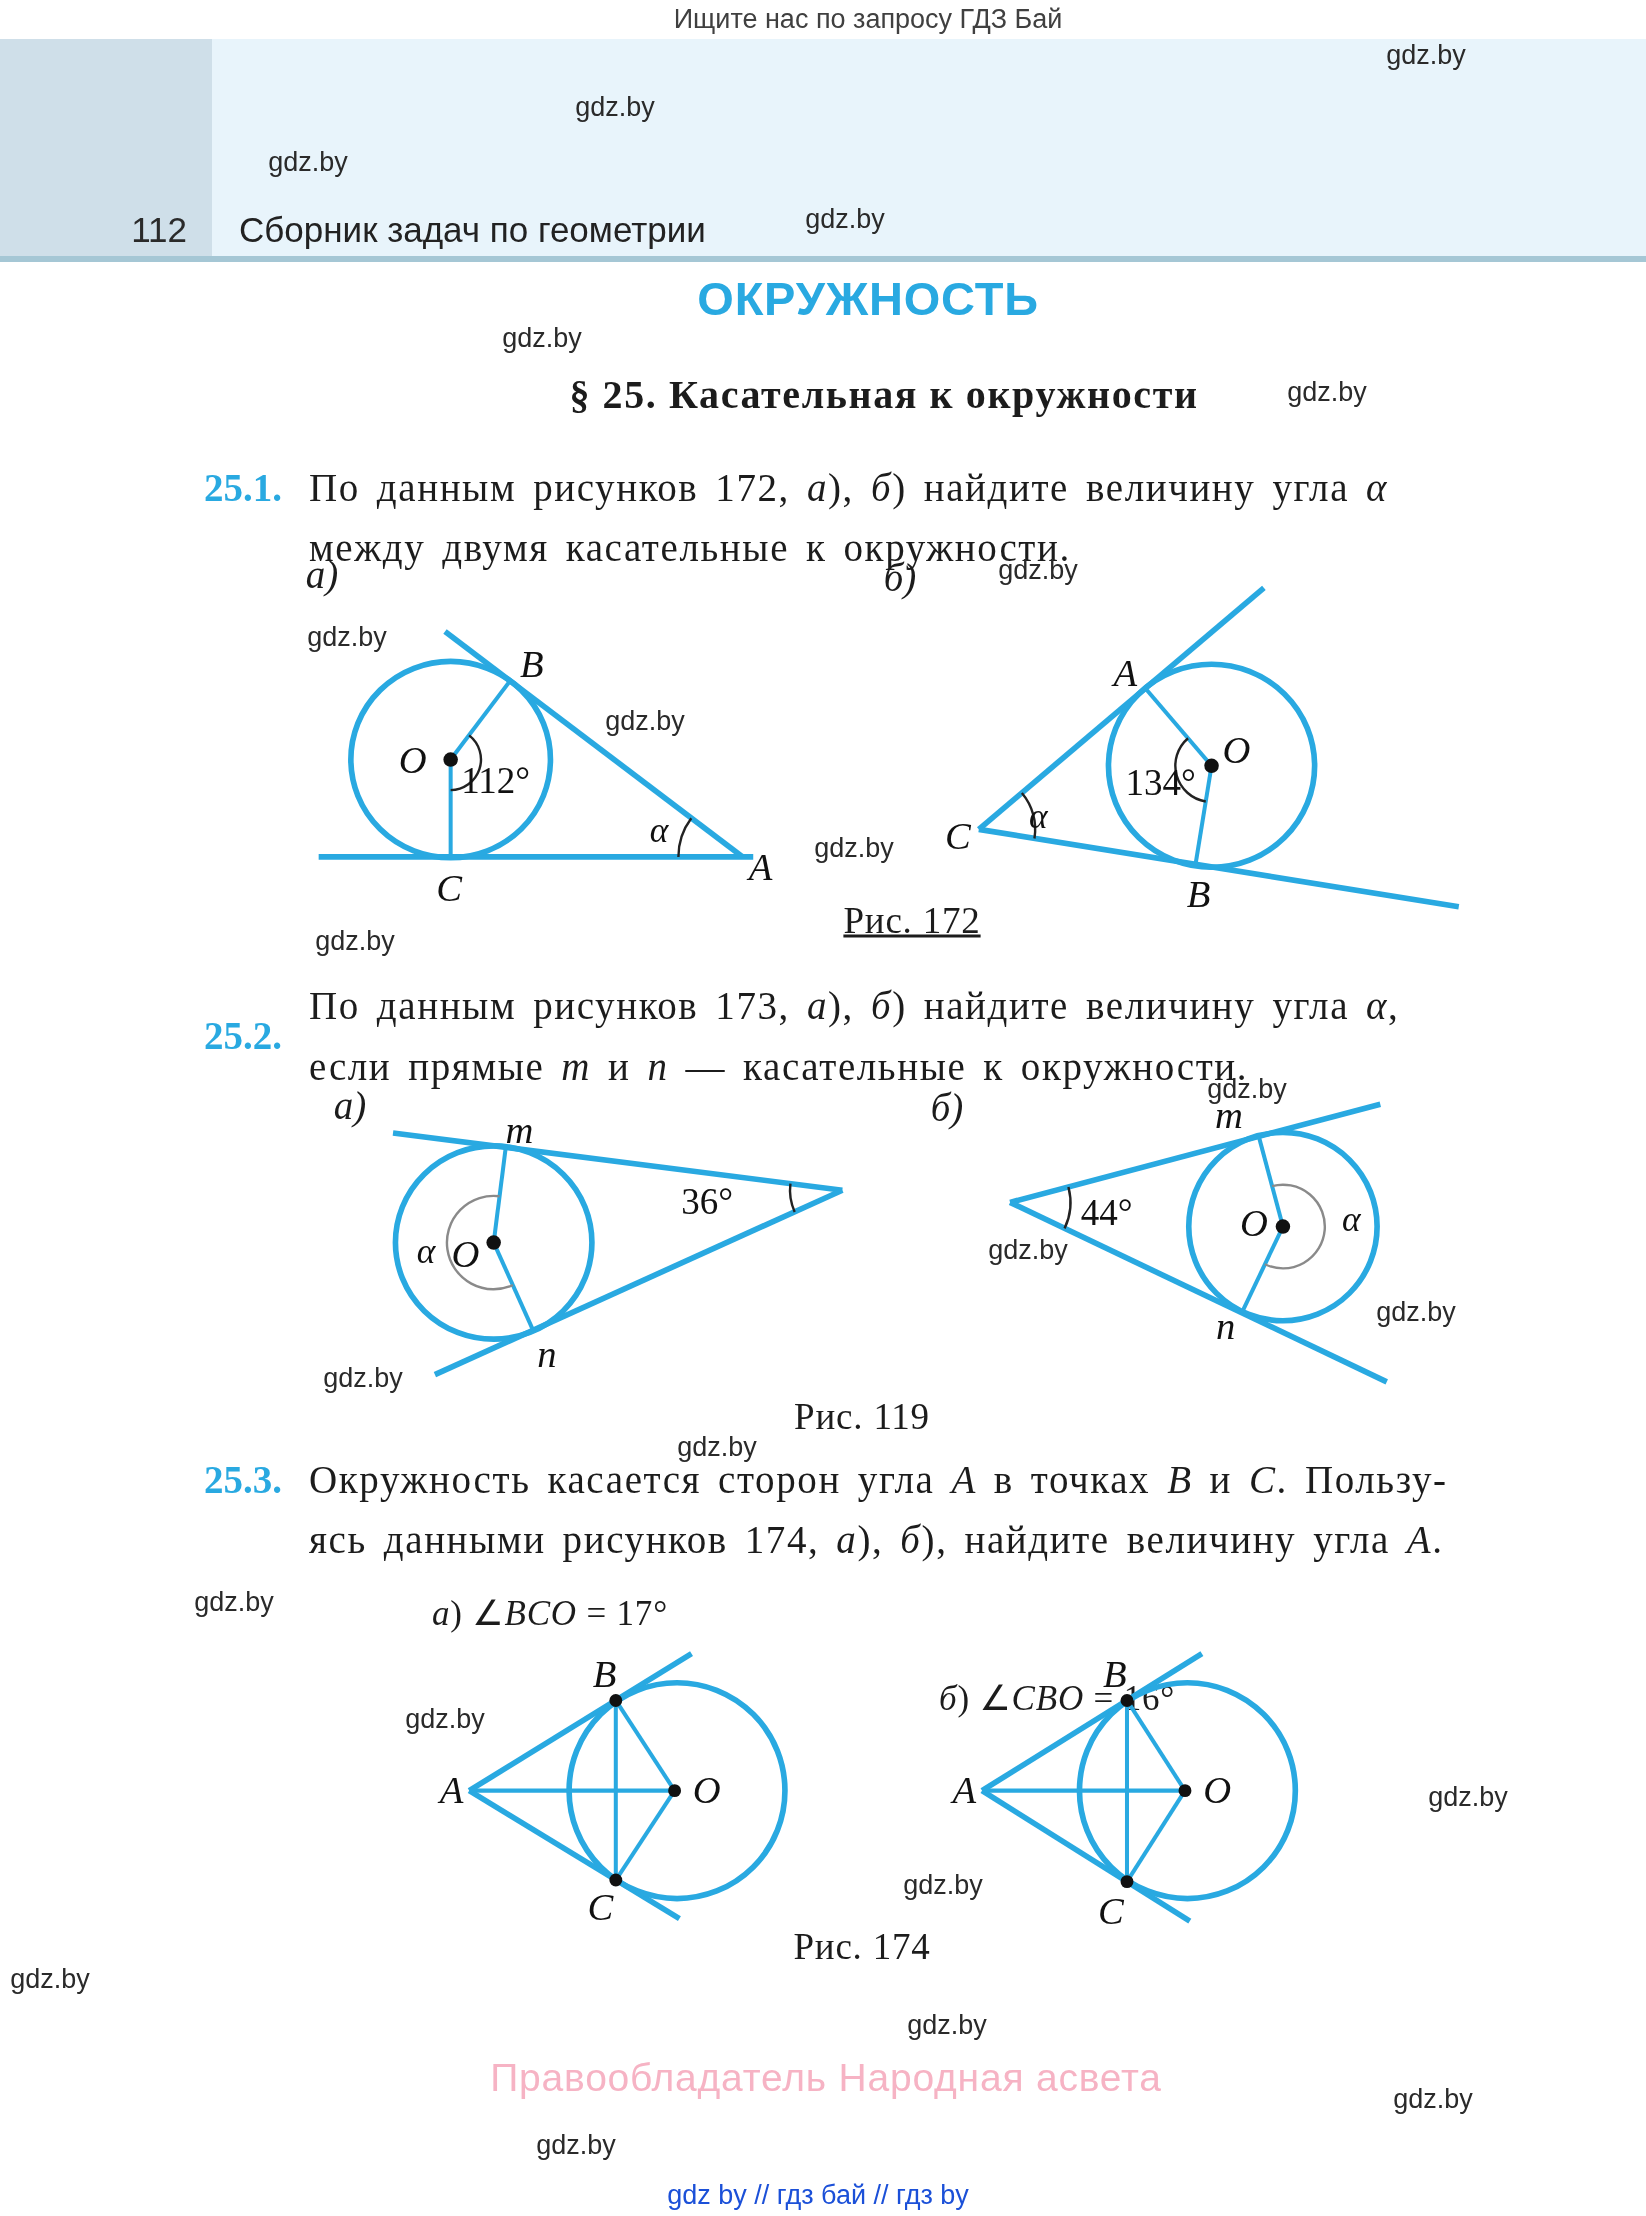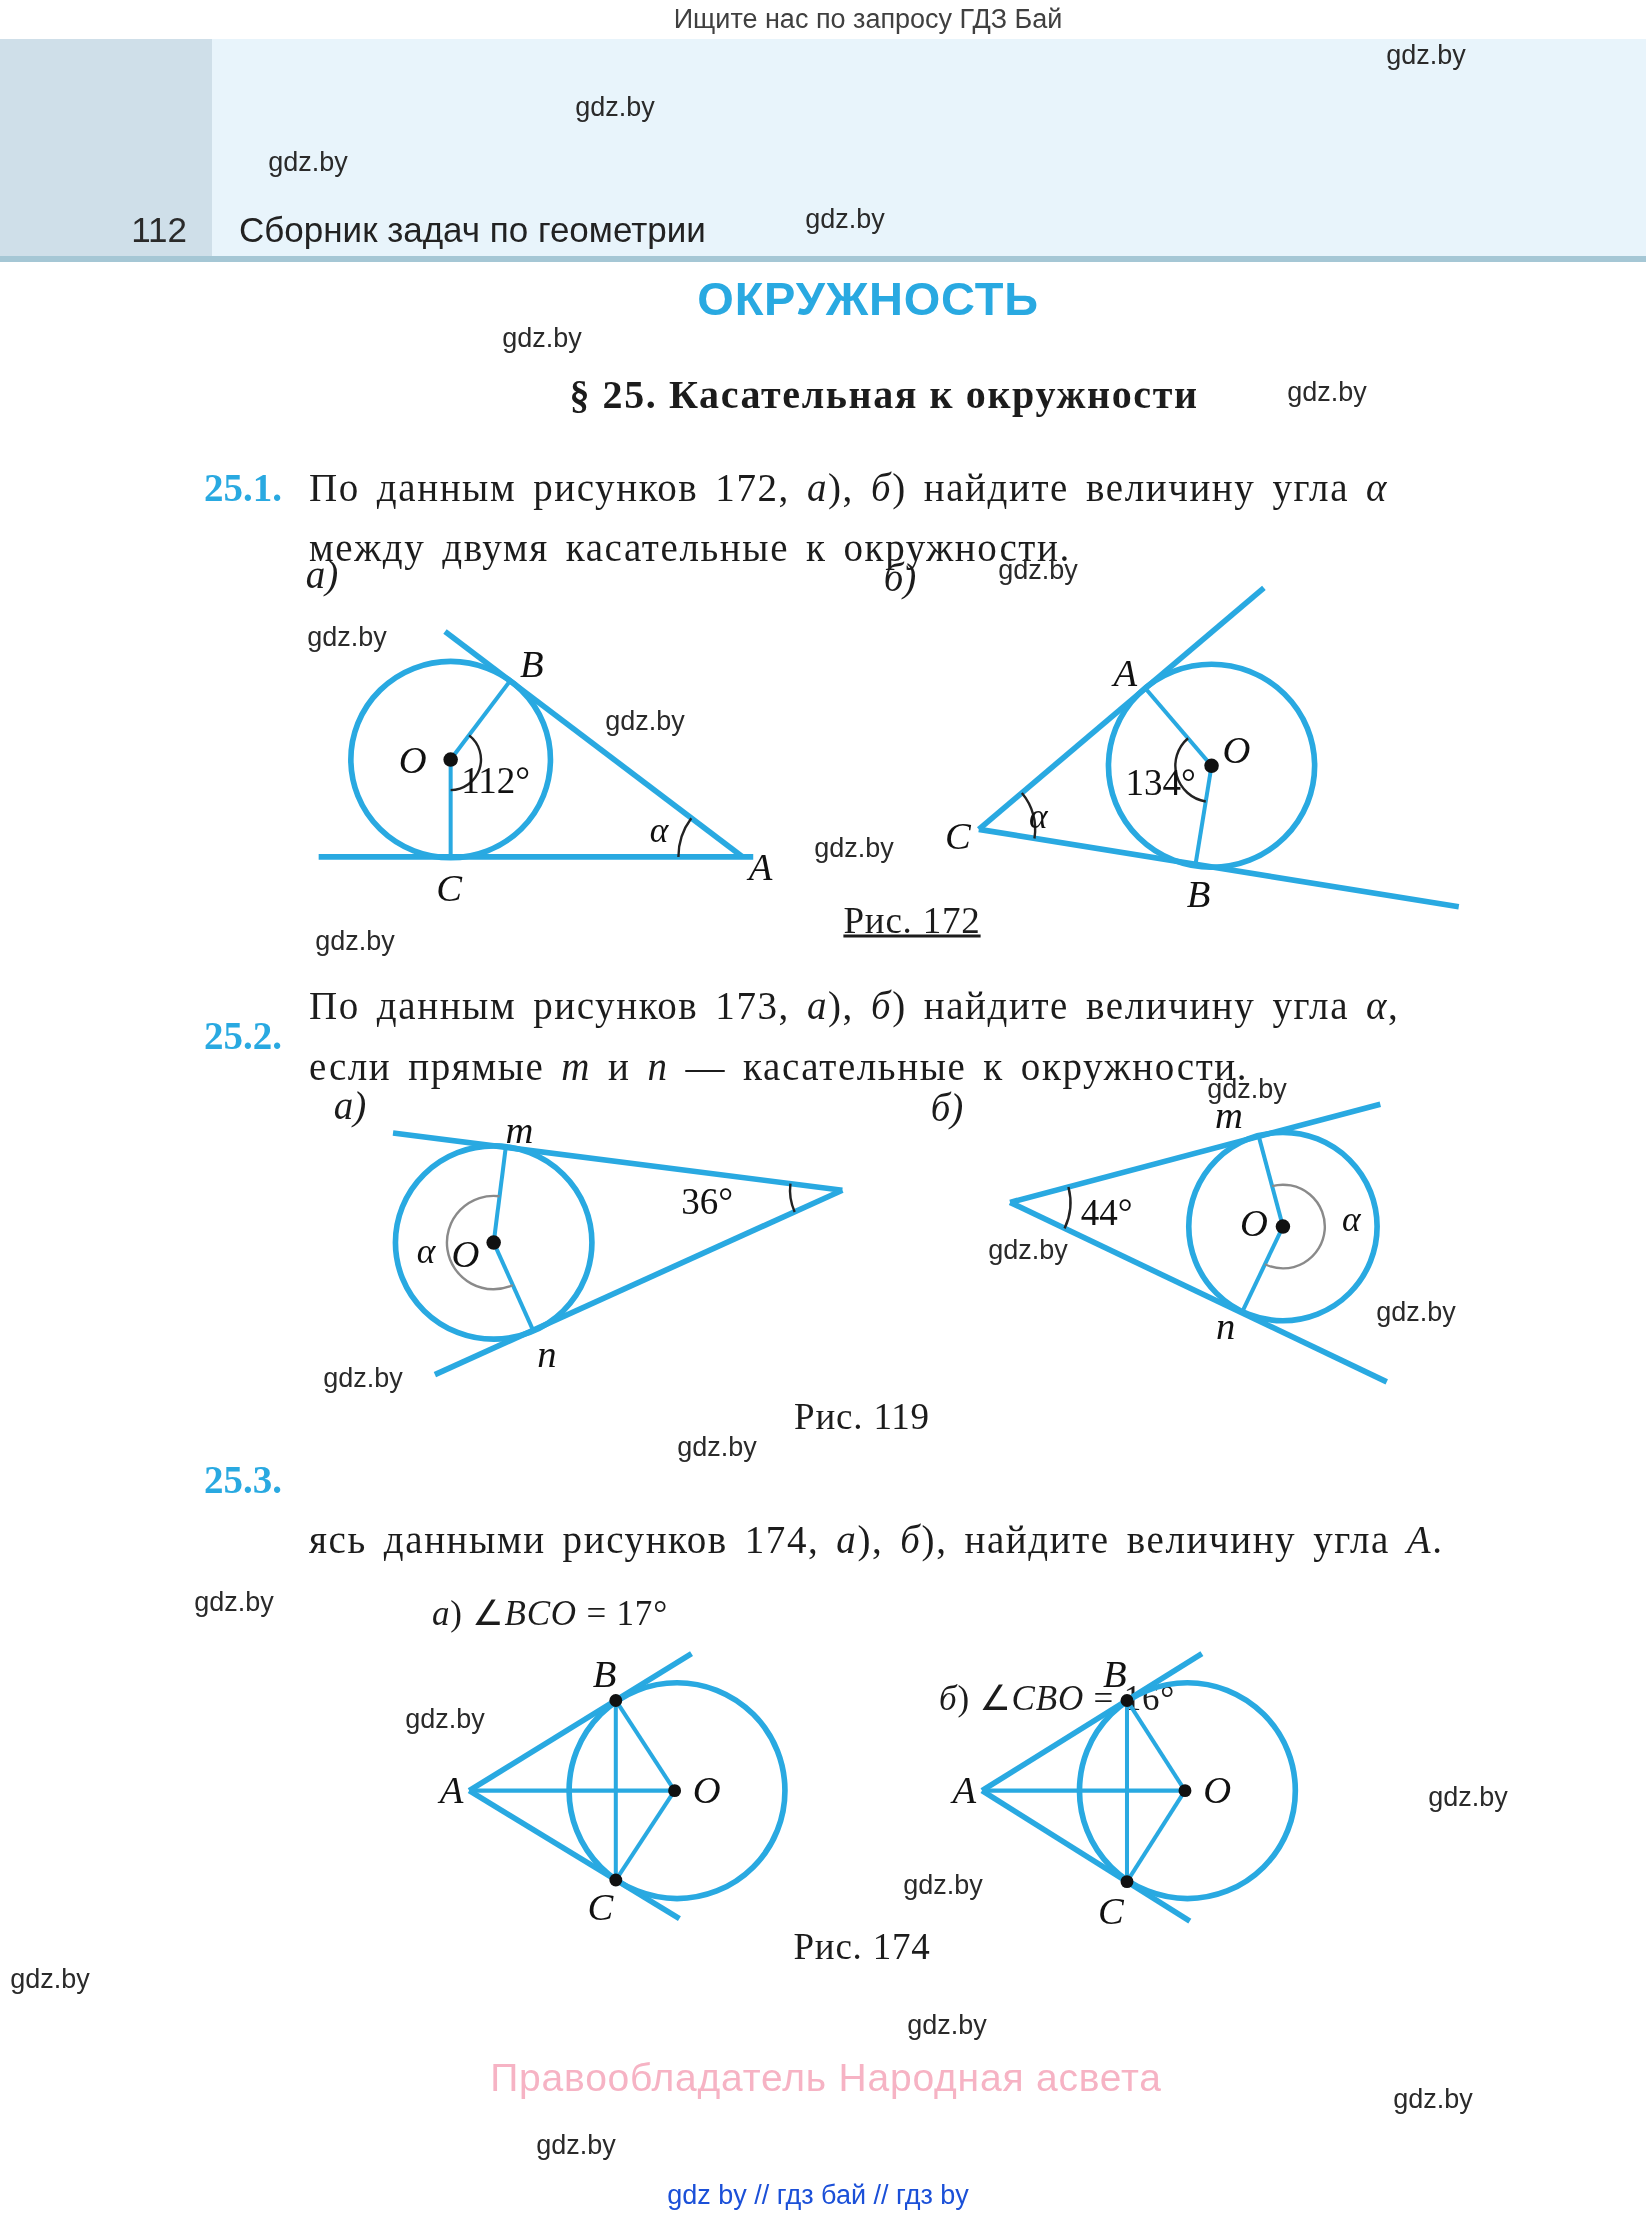--- a/index.html
+++ b/index.html
@@ -134,20 +134,21 @@
     <text class="lbl mid" x="375" y="69">m</text>
     <text class="lbl mid" x="371" y="332">n</text>
     <text class="lbl mid" x="406" y="204">O</text>
     <text class="al mid" x="527" y="198">α</text>
     <text class="deg mid" x="223" y="190">44°</text>
   </svg>
 
   <div class="abs ctr caption" style="left:862px;top:1416px;">Рис. 119</div>
 
   <div class="abs prob-num" style="left:204px;top:1457px;">25.3.</div>
+  <div class="abs prob-line" style="left:309px;top:1457px;"><span>Окружность касается сторон угла </span><i>A</i><span> в точках </span><i>B</i><span> и </span><i>C</i><span>. Пользу-</span></div>
   <div class="abs prob-line" style="left:309px;top:1517px;"><span>ясь данными рисунков 174, </span><i>а</i><span>), </span><i>б</i><span>), найдите величину угла </span><i>A</i><span>.</span></div>
 
   <div class="abs sub-cond" style="left:432px;top:1593px;"><i>а</i><span>) ∠</span><i>BCO</i><span> = 17°</span></div>
   <div class="abs sub-cond" style="left:939px;top:1678px;text-align:right;"><i>б</i><span>) ∠</span><i>CBO</i><span> = 16°</span></div>
 
   <svg style="left:387px;top:1636px;" width="427" height="298" viewBox="0 0 530 370">
     <line class="blue thick" x1="102" y1="192" x2="378" y2="22"></line>
     <line class="blue thick" x1="102" y1="192" x2="363" y2="351"></line>
     <circle class="blue thick" cx="360" cy="192" r="134"></circle>
     <line class="blue rad" x1="102" y1="192" x2="357" y2="192"></line>

